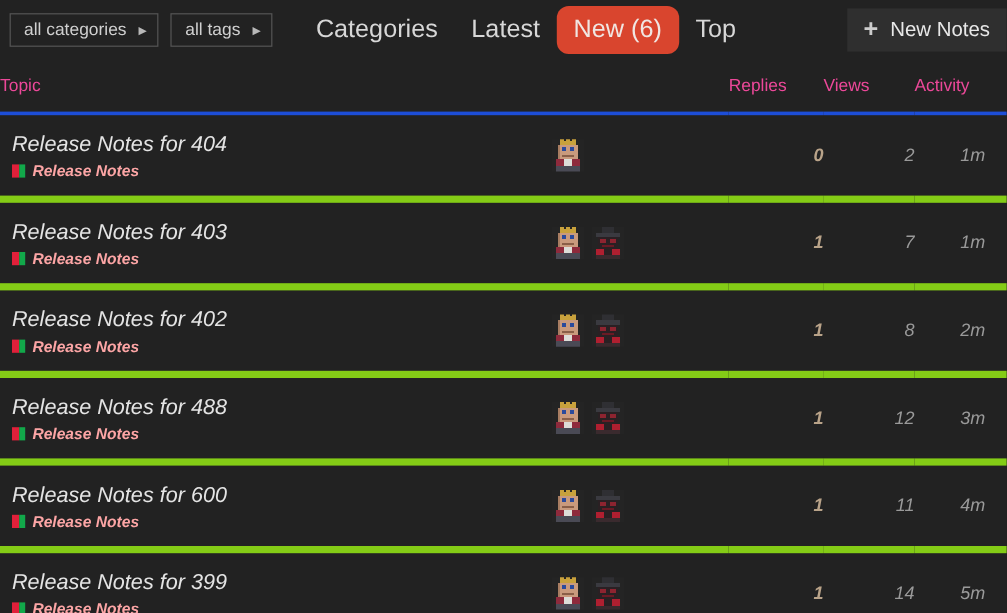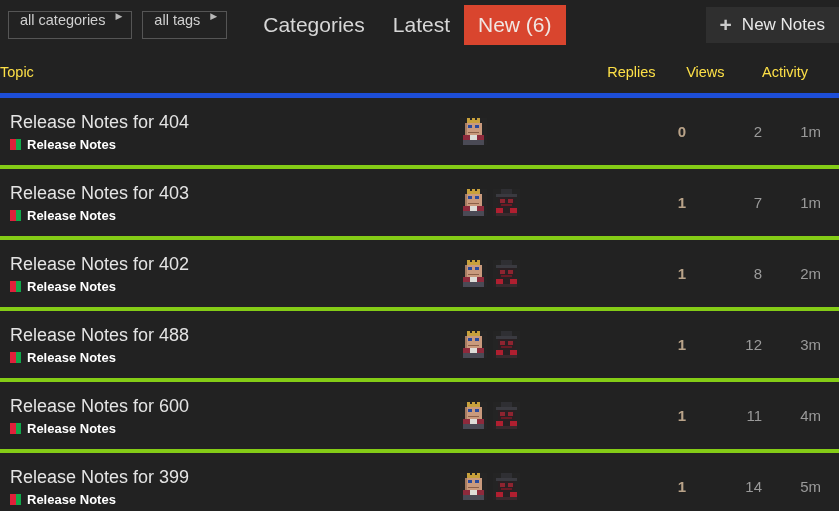--- a/index.html
+++ b/index.html
@@ -26,21 +26,21 @@
     position: relative;
   }
 
   .filter-select {
     height: 28px;
     border: 1px solid #555555;
     background: transparent;
     color: #d0d0d0;
     font-size: 14.5px;
     display: flex;
-    align-items: flex-start;
+    align-items: center;
     padding: 0 9px 0 11px;
     box-sizing: border-box;
     cursor: pointer;
     margin-right: 10px;
     white-space: nowrap;
   }
   .filter-select .caret {
     margin-left: 10px;
     font-size: 9px;
     color: #b8b8b8;
@@ -57,21 +57,21 @@
     font-size: 21px;
     color: #d7d7d7;
     padding: 7px 14px;
     cursor: pointer;
     white-space: nowrap;
     line-height: 1.2;
   }
   .nav-tab.active {
     background: #d9452e;
     color: #f0e6e2;
-    border-radius: 0;
+    border-radius: 10px;
   }
 
   .new-topic-btn {
     position: absolute;
     right: 0px;
     top: 7px;
     height: 36px;
     display: flex;
     align-items: center;
     background: #2f2f2f;
@@ -93,53 +93,54 @@
 
   
   .topic-table {
     width: 839px;
     border-collapse: collapse;
     table-layout: fixed;
   }
   .topic-table thead th {
     font-weight: normal;
     font-size: 14.5px;
-    color: #fde047;
+    color: #ec4899;
     text-align: left;
     padding: 14px 0 13px 0;
-    border-bottom: 5px solid #1d4ed8;
+    border-bottom: 3px solid #1d4ed8;
   }
   th.col-topic { padding-left: 10px; width: 455px; }
   th.col-avatars { width: 145px; }
   th.col-replies { width: 78px; text-align: right; }
   th.col-views   { width: 75px; text-align: right; }
   th.col-activity{ width: 76px; text-align: right; padding-right: 14px; }
 
   .topic-table tbody td {
-    border-bottom: 4px solid #84cc16;
+    border-bottom: 6px solid #84cc16;
     padding: 0;
     vertical-align: middle;
     height: 67px;
+    font-style: italic;
   }
 
   .topic-main { padding-left: 10px; }
   .topic-title {
     font-size: 18px;
     color: #e4e4e4;
     line-height: 1.25;
     cursor: pointer;
     display: inline-block;
     margin-bottom: 4px;
   }
   .topic-cat {
     display: flex;
     align-items: center;
     font-size: 13px;
     font-weight: bold;
-    color: #ffffff;
+    color: #fca5a5;
     cursor: pointer;
     width: fit-content;
   }
   .cat-dot {
     width: 11px;
     height: 11px;
     margin-right: 6px;
     display: inline-block;
     flex: none;
   }
@@ -175,20 +176,21 @@
 
   <div class="filter-select">
     <span>all tags</span>
     <span class="caret">▶</span>
   </div>
 
   <div class="nav-tabs">
     <div class="nav-tab">Categories</div>
     <div class="nav-tab">Latest</div>
     <div class="nav-tab active">New (6)</div>
+    <div class="nav-tab">Top</div>
   </div>
 
   <div class="new-topic-btn">
     <span class="plus">+</span>
     <span>New Notes</span>
   </div>
 </div>
 
 <table class="topic-table">
   <thead>

